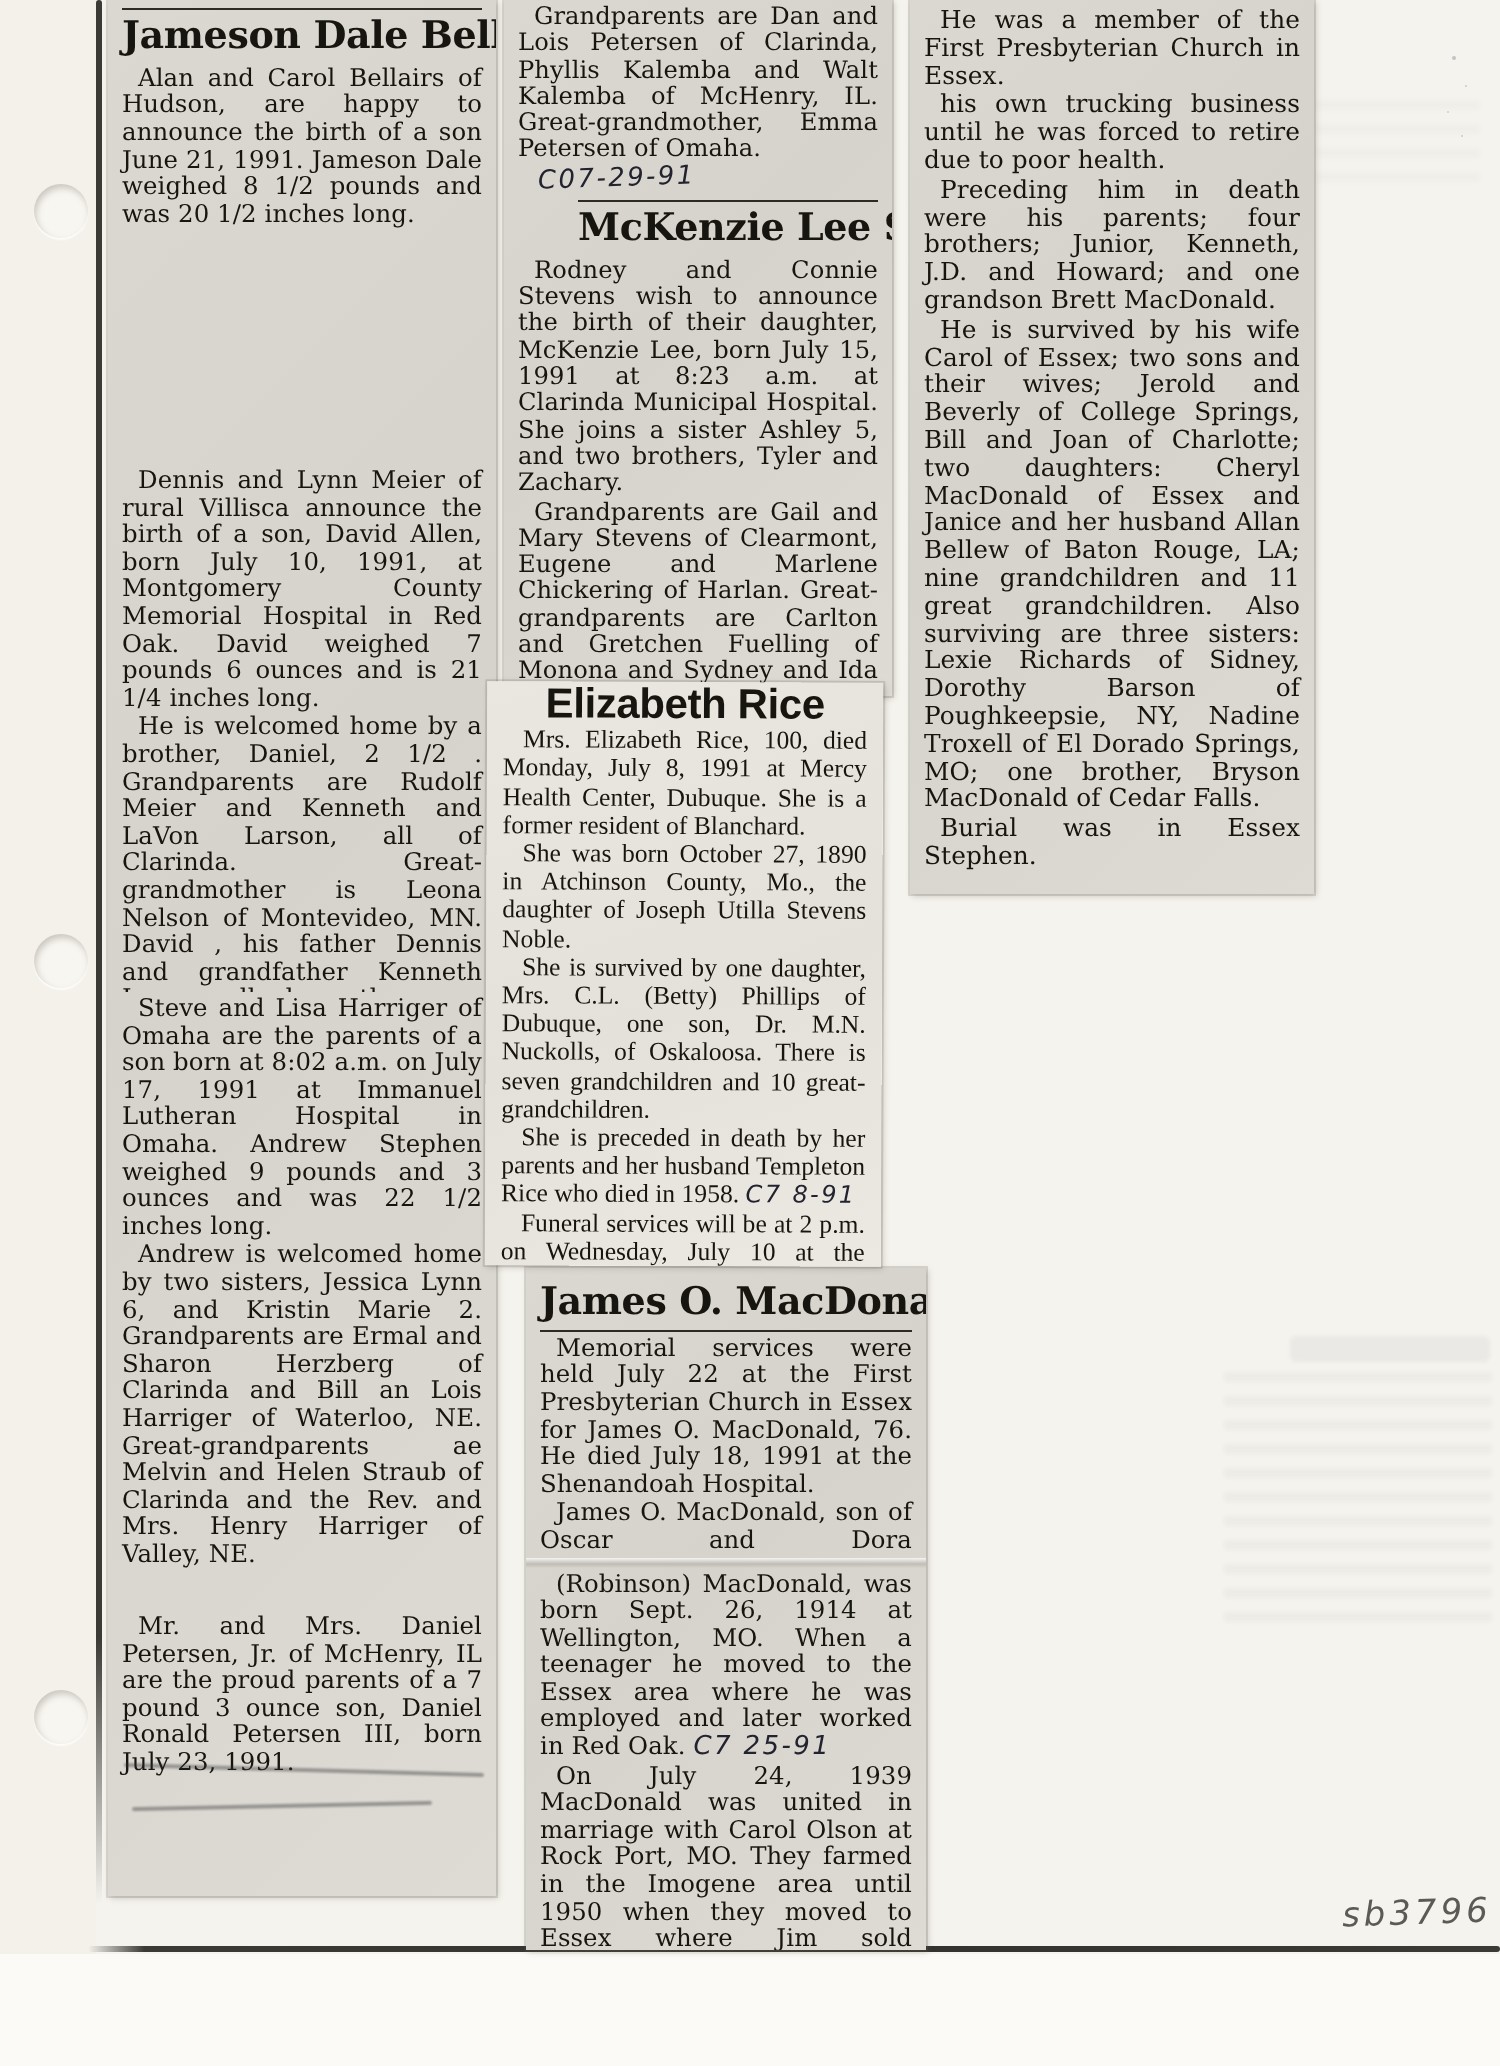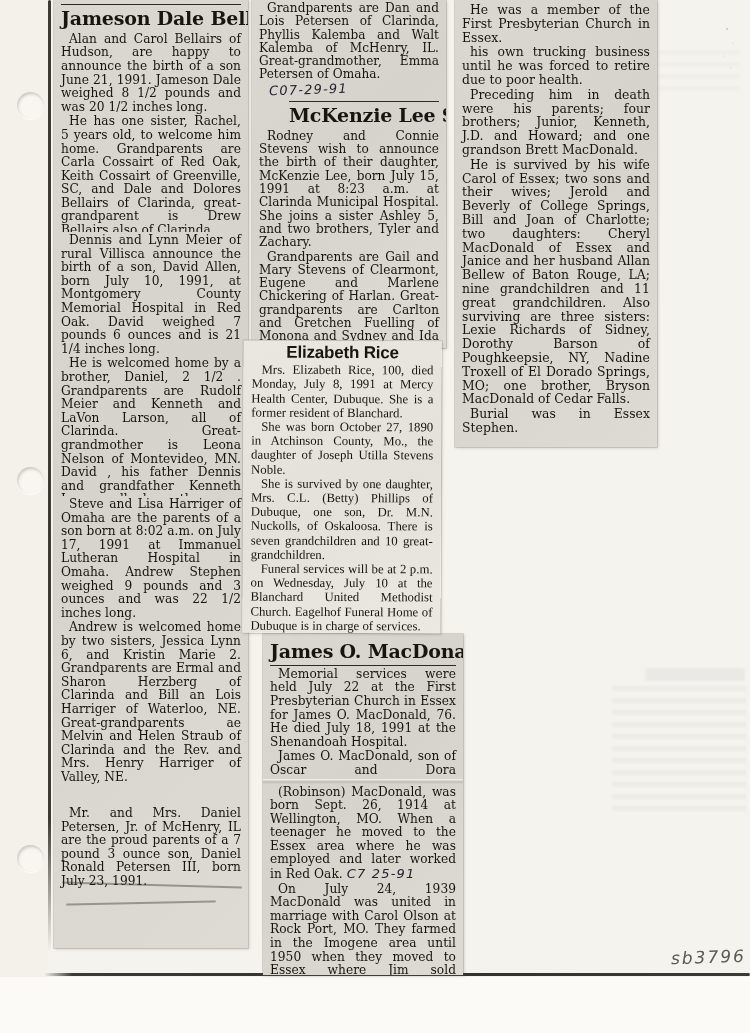--- a/index.html
+++ b/index.html
@@ -59,21 +59,21 @@
   .rule-top{border-top:1.5px solid #2c2a25;padding-top:2px;}
   .rule-bottom{border-bottom:1.5px solid #2c2a25;padding-bottom:1px;margin-bottom:3px;}
   
   .times{
     font-family:"Liberation Serif", serif;
     font-size:12.8px;line-height:14.2px;text-align:justify;
   }
   .times p{margin:0;text-indent:10px;}
   h2.sans-head{
     font-family:"Liberation Sans", sans-serif;
-    font-size:17px;font-weight:bold;text-align:center;
+    font-size:21px;font-weight:bold;text-align:center;
     margin:1px 0 3px 0;letter-spacing:-.2px;white-space:nowrap;
   }
   .spread{text-align-last:justify;}
   .seam{
     height:5px;margin:1px -7px 2px -7px;
     background:linear-gradient(to bottom,rgba(255,255,255,.75),rgba(120,115,105,.25) 60%,rgba(255,255,255,0));
   }
   
   .hand{
     font-family:"DejaVu Sans", sans-serif;
@@ -119,21 +119,20 @@
 <div class="edge-v"></div>
 <div class="edge-h"></div>
 <div class="hole" style="left:17px;top:92px;"></div>
 <div class="hole" style="left:17px;top:467px;"></div>
 <div class="hole" style="left:17px;top:845px;"></div>
 
 <div class="clip news" style="left:54px;top:0;width:194px;height:948px;">
   <div class="sec" style="height:232px;">
     <h2 class="headline rule-top">Jameson Dale Bellairs</h2>
     <p>Alan and Carol Bellairs of Hudson, are happy to announce the birth of a son June 21, 1991. Jameson Dale weighed 8 1/2 pounds and was 20 1/2 inches long.</p>
-    <p>He has one sister, Rachel, 5 years old, to welcome him home. Grandparents are Carla Cossairt of Red Oak, Keith Cossairt of Greenville, SC, and Dale and Dolores Bellairs of Clarinda, great-grandparent is Drew Bellairs also of Clarinda.</p>
   </div>
   <div class="sec" style="height:264px;">
     <p>Dennis and Lynn Meier of rural Villisca announce the birth of a son, David Allen, born July 10, 1991, at Montgomery County Memorial Hospital in Red Oak. David weighed 7 pounds 6 ounces and is 21 1/4 inches long.</p>
     <p>He is welcomed home by a brother, Daniel, 2 1/2 . Grandparents are Rudolf Meier and Kenneth and LaVon Larson, all of Clarinda. Great-grandmother is Leona Nelson of Montevideo, MN. David , his father Dennis and grandfather Kenneth Larson all share the same birthday.</p>
   </div>
   <div class="sec" style="height:309px;">
     <p>Steve and Lisa Harriger of Omaha are the parents of a son born at 8:02 a.m.  on July 17, 1991 at Immanuel Lutheran Hospital in Omaha. Andrew Stephen weighed 9 pounds and 3 ounces and was 22 1/2 inches long.</p>
     <p>Andrew is welcomed home by two sisters, Jessica Lynn 6, and Kristin Marie 2. Grandparents are Ermal and Sharon Herzberg of Clarinda and Bill an Lois Harriger of Waterloo, NE. Great-grandparents ae Melvin and Helen Straub of Clarinda and the Rev. and Mrs. Henry Harriger of Valley, NE.</p>
   </div>
   <div class="sec" style="height:143px;">
@@ -155,20 +154,21 @@
     <p>Grandparents are Gail and Mary Stevens of Clearmont, Eugene and Marlene Chickering of Harlan. Great-grandparents are Carlton and Gretchen Fuelling of Monona and Sydney and Ida Chickering of Monona.</p>
   </div>
 </div>
 
 <div class="clip light times" style="left:243px;top:341px;width:198px;height:292px;transform:rotate(.25deg);z-index:3;">
   <div class="sec" style="padding:4px 8px 0 8px;">
     <h2 class="sans-head">Elizabeth Rice</h2>
     <p>Mrs. Elizabeth Rice, 100, died Monday, July 8, 1991 at Mercy Health Center, Dubuque. She is a former resident of Blanchard.</p>
     <p>She was born October 27, 1890 in Atchinson County, Mo., the daughter of Joseph Utilla Stevens Noble.</p>
     <p>She is survived by one daughter, Mrs. C.L. (Betty) Phillips of Dubuque, one son, Dr. M.N. Nuckolls, of Oskaloosa. There is seven grandchildren and 10 great-grandchildren.</p>
+    <p><span>She is preceded in death by her parents and her husband Templeton Rice who died in 1958.</span> <span class="hand" style="font-size:12px;">C7 8-91</span></p>
     <p>Funeral services will be at 2 p.m. on Wednesday, July 10 at the Blanchard United Methodist Church. Eagelhof Funeral Home of Dubuque is in charge of services.</p>
   </div>
 </div>
 
 <div class="clip news" style="left:263px;top:634px;width:200px;height:341px;z-index:2;">
   <div class="sec" style="padding-top:4px;">
     <h2 class="headline rule-bottom" style="text-align:left;">James O. MacDonald</h2>
     <p>Memorial services were held July 22 at the First Presbyterian Church in Essex for James O. MacDonald, 76. He died July 18, 1991 at the Shenandoah Hospital.</p>
     <p class="spread">James O. MacDonald, son of Oscar and Dora</p>
     <div class="seam"></div>

